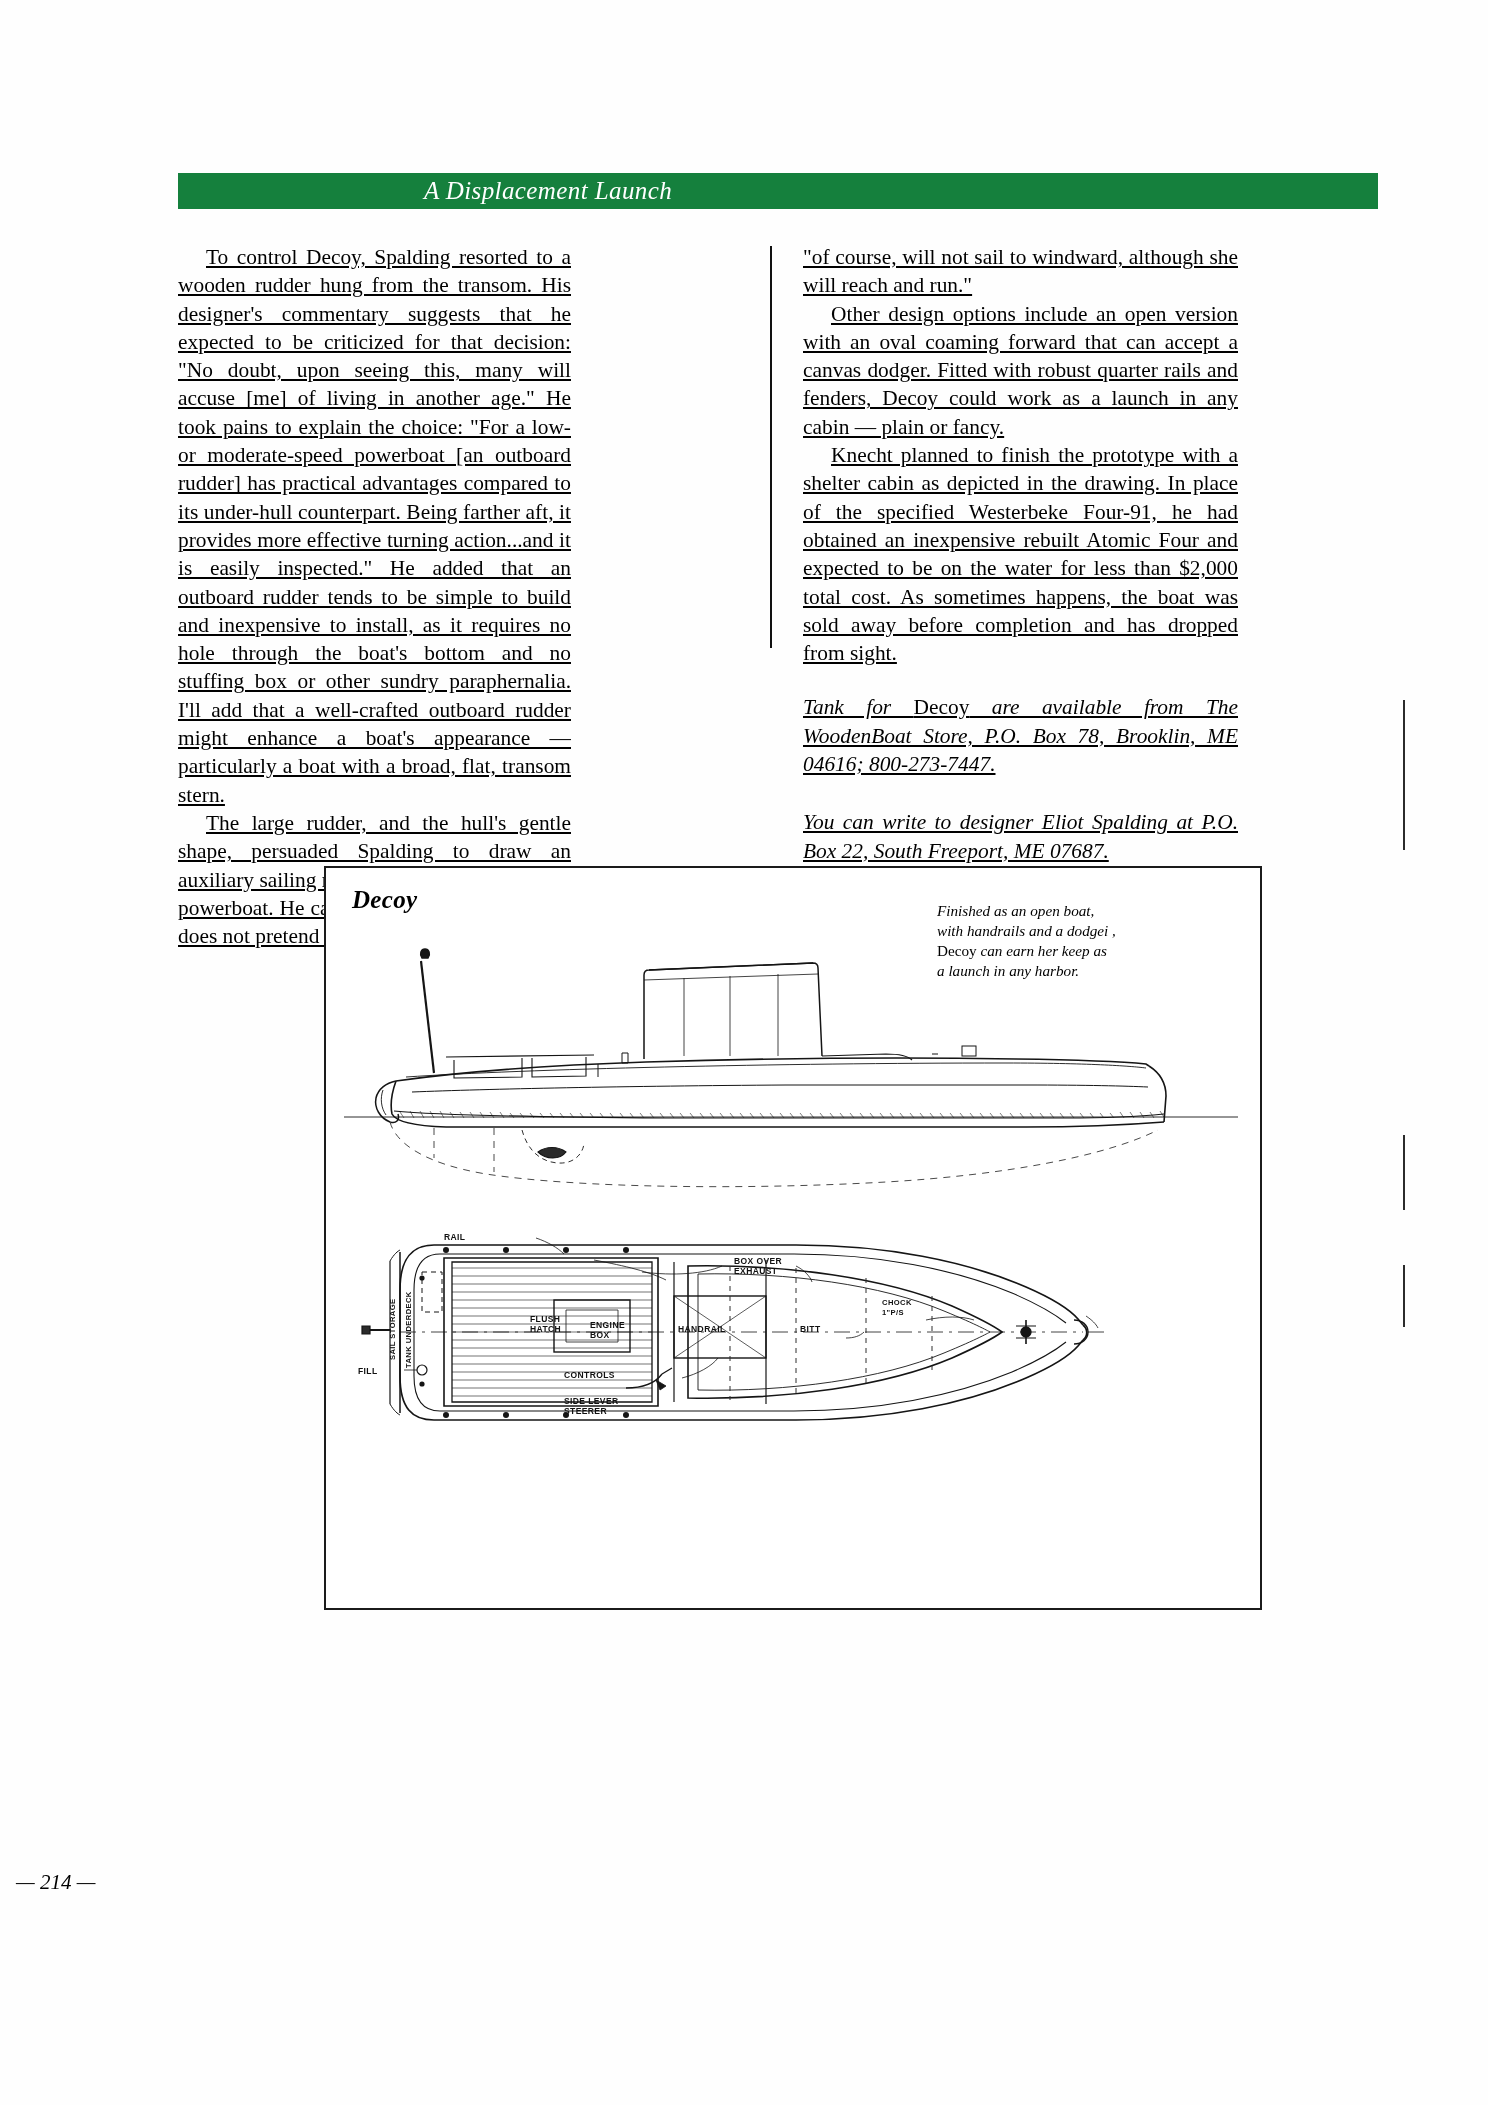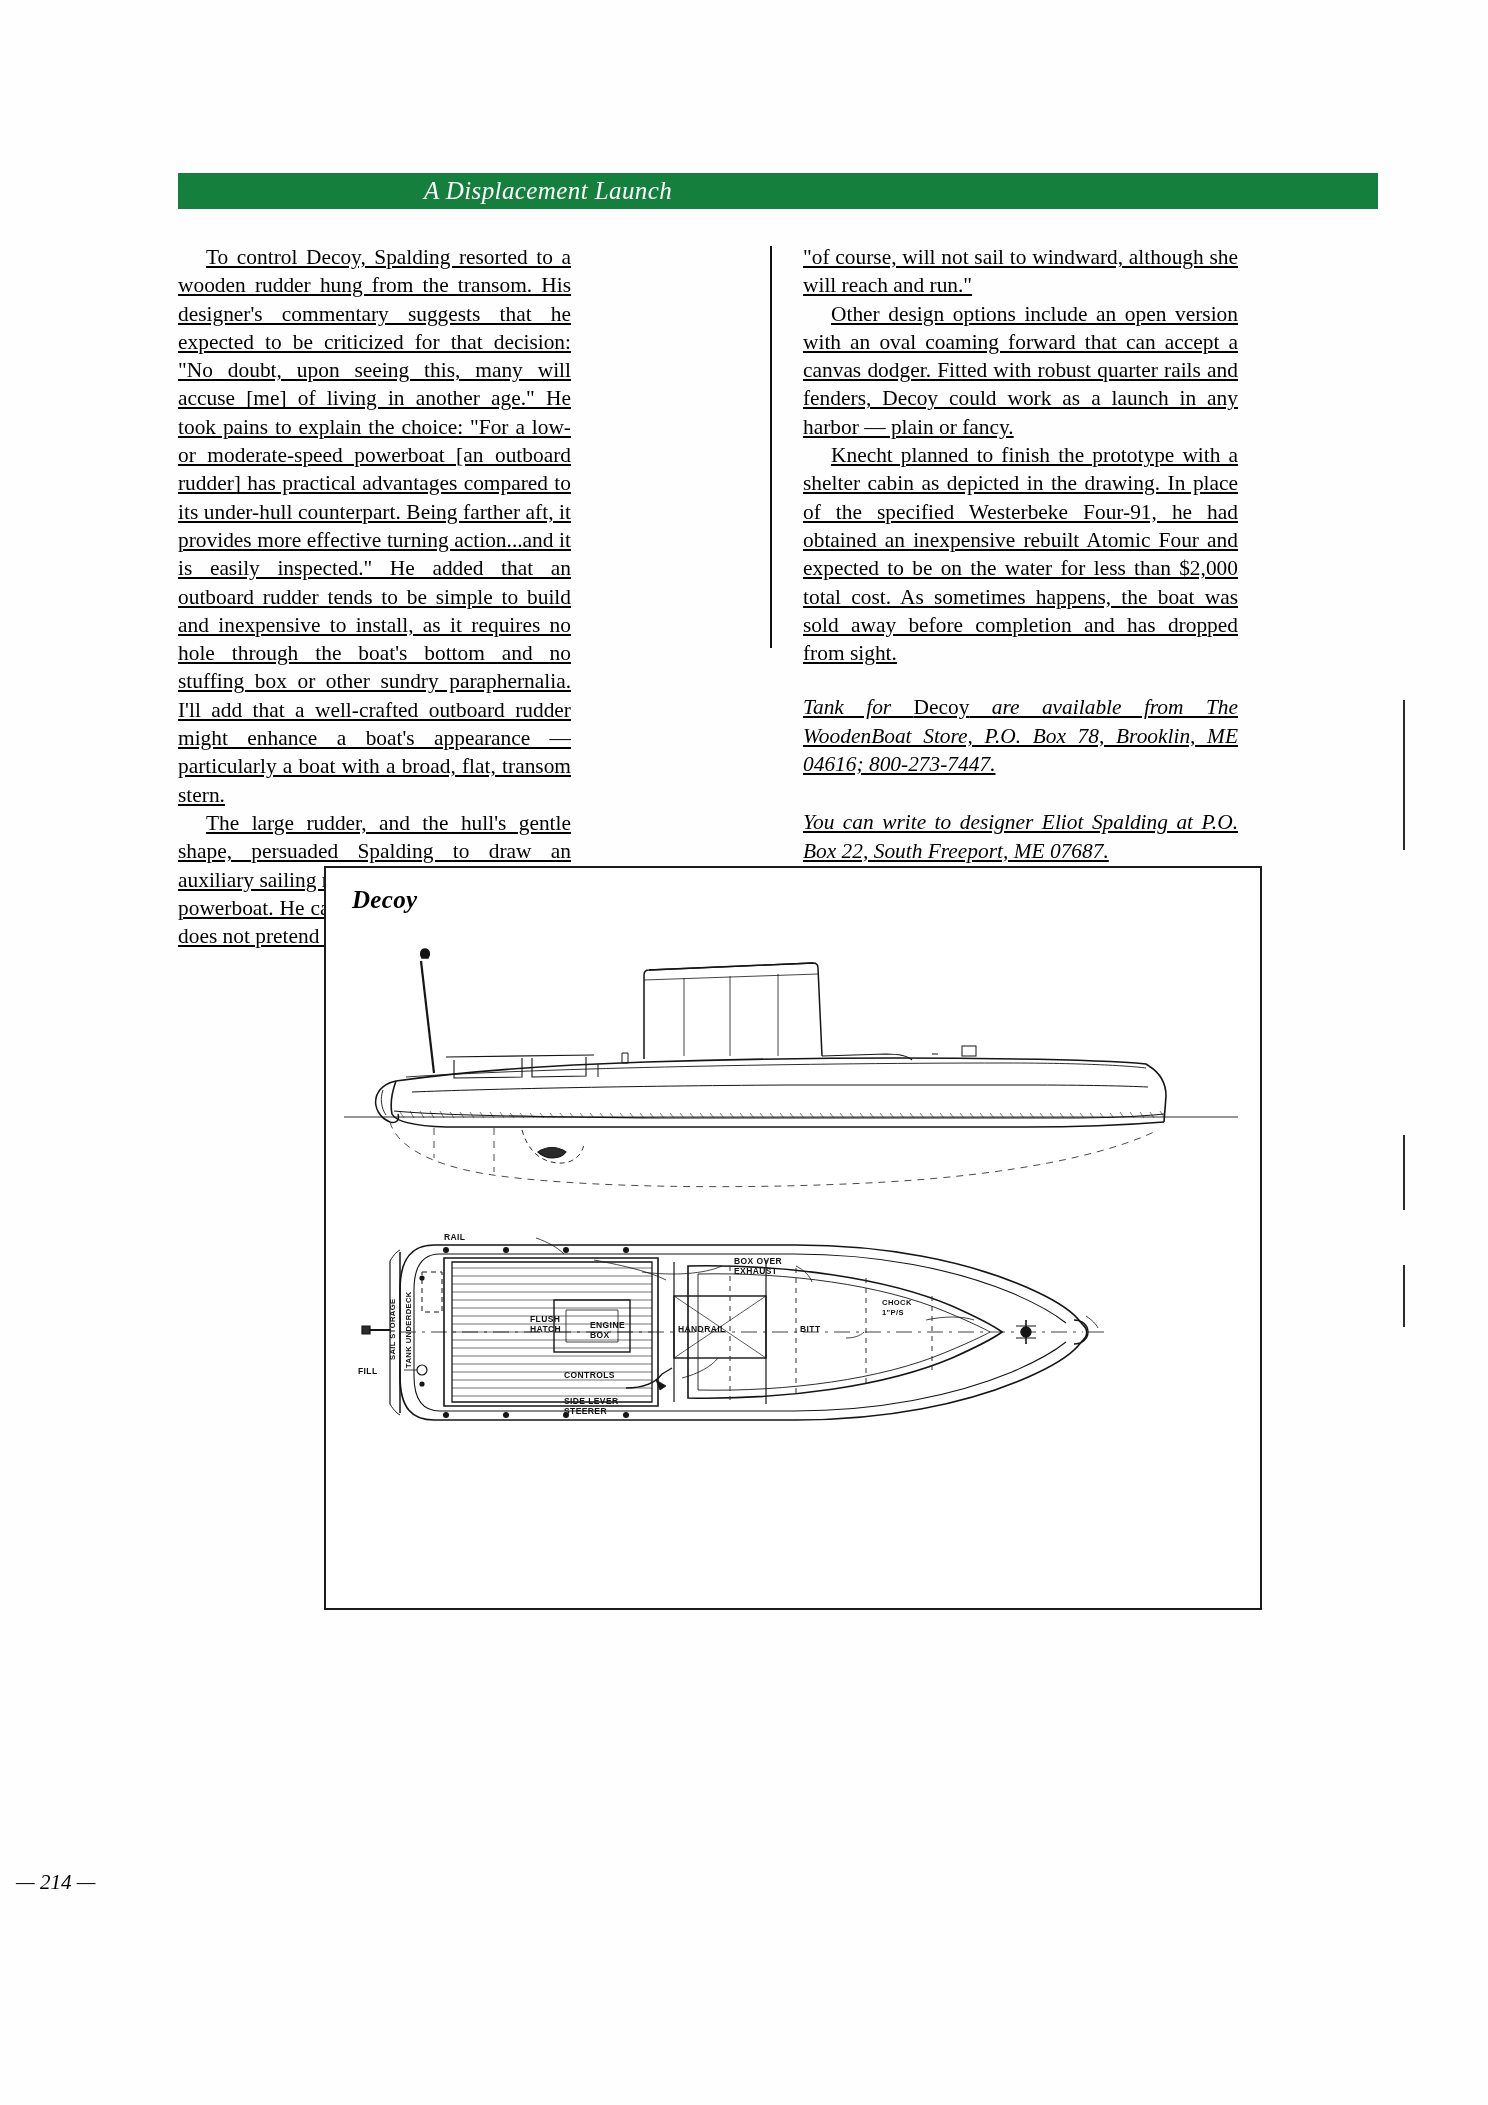--- a/index.html
+++ b/index.html
@@ -166,36 +166,42 @@
 
   <div class="col-rule"></div>
 
   <div class="col col-left">
     <p><span>To control Decoy, Spalding resorted to a wooden rudder hung from the transom. His designer's commentary suggests that he expected to be criticized for that decision: "No doubt, upon seeing this, many will accuse [me] of living in another age." He took pains to explain the choice: "For a low- or moderate-speed powerboat [an outboard rudder] has practical advantages compared to its under-hull counterpart. Being farther aft, it provides more effective turning action...and it is easily inspected." He added that an outboard rudder tends to be simple to build and inexpensive to install, as it requires no hole through the boat's bottom and no stuffing box or other sundry paraphernalia. I'll add that a well-crafted outboard rudder might enhance a boat's appearance — particularly a boat with a broad, flat, transom stern.</span></p>
     <p><span>The large rudder, and the hull's gentle shape, persuaded Spalding to draw an auxiliary sailing rig (a single spritsail) for this powerboat. He cautions, however, that Decoy does not pretend to be a sailboat and,</span></p>
   </div>
 
   <div class="col col-right">
     <p class="noindent"><span>"of course, will not sail to windward, although she will reach and run."</span></p>
-    <p><span>Other design options include an open version with an oval coaming forward that can accept a canvas dodger. Fitted with robust quarter rails and fenders, Decoy could work as a launch in any harbor — plain or fancy.</span></p>
+    <p><span>Other design options include an open version with an oval coaming forward that can accept a canvas dodger. Fitted with robust quarter rails and fenders, Decoy could work as a launch in any cabin — plain or fancy.</span></p>
     <p><span>Knecht planned to finish the prototype with a shelter cabin as depicted in the drawing. In place of the specified Westerbeke Four-91, he had obtained an inexpensive rebuilt Atomic Four and expected to be on the water for less than $2,000 total cost. As sometimes happens, the boat was sold away before completion and has dropped from sight.</span></p>
 
     <p class="plans-note"><span>Tank for </span><span class="roman">Decoy</span><span> are available from The WoodenBoat Store, P.O. Box 78, Brooklin, ME 04616; 800-273-7447.</span></p>
 
     <p class="plans-note"><span>You can write to designer Eliot Spalding at P.O. Box 22, South Freeport, ME 07687.</span></p>
   </div>
 
   <div class="edge-mark m1"></div>
   <div class="edge-mark m2"></div>
   <div class="edge-mark m3"></div>
 
   <div class="figure">
 
     <div class="figure-title">Decoy</div>
 
+    <div class="figure-caption">
+      <span>Finished as an open boat,</span><br>
+      <span>with handrails and a dodgei ,</span><br>
+      <span class="roman">Decoy</span><span> can earn her keep as</span><br>
+      <span>a launch in any harbor.</span>
+    </div>
 
     <svg class="fig-svg" width="938" height="744" viewBox="0 0 938 744">
 
       <g fill="none" stroke="#151515" stroke-width="1.6">
 
         <path d="M70,213 C 120,206 200,198 320,194 C 450,190 580,189 690,191
                  C 760,192 800,194 820,196 L 823,198"></path>
 
         <path d="M823,198 C 834,205 840,216 840,228 L 838,254"></path>
 

